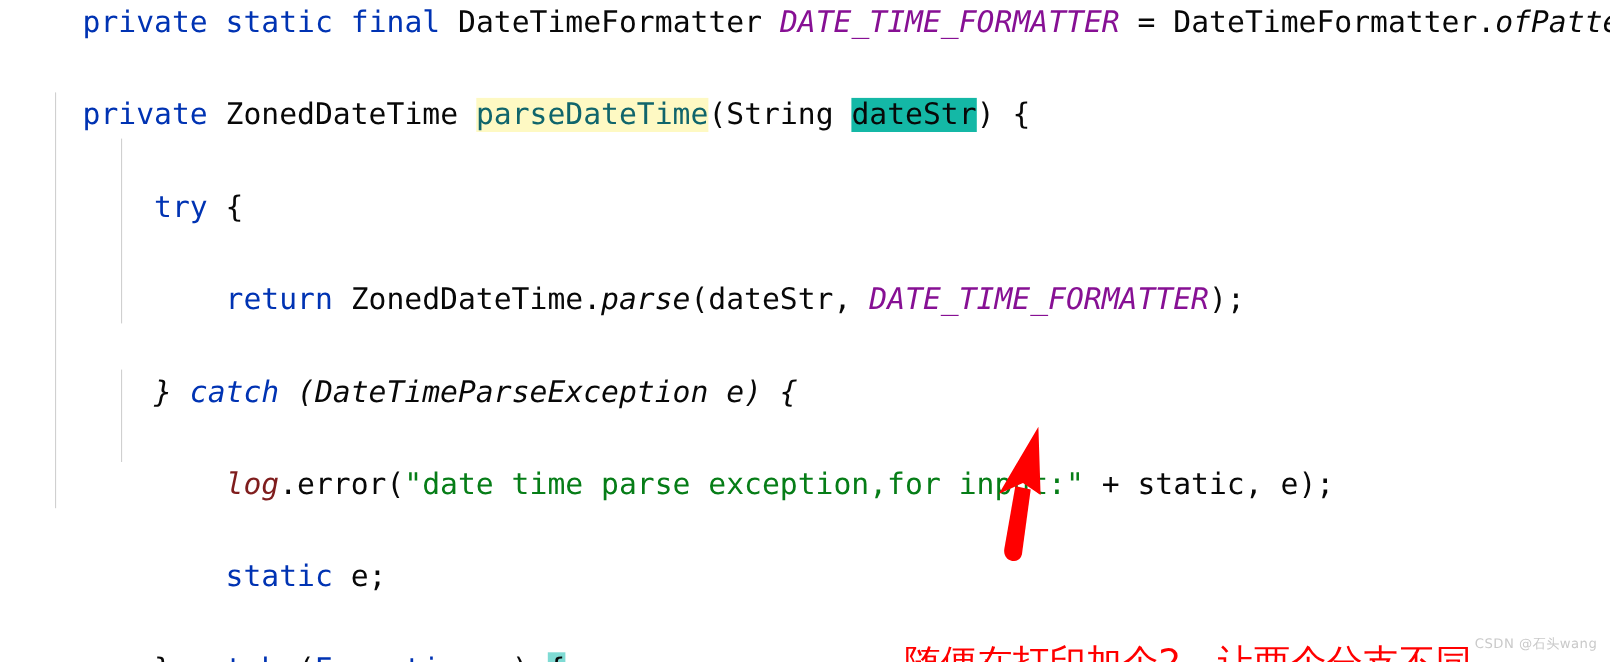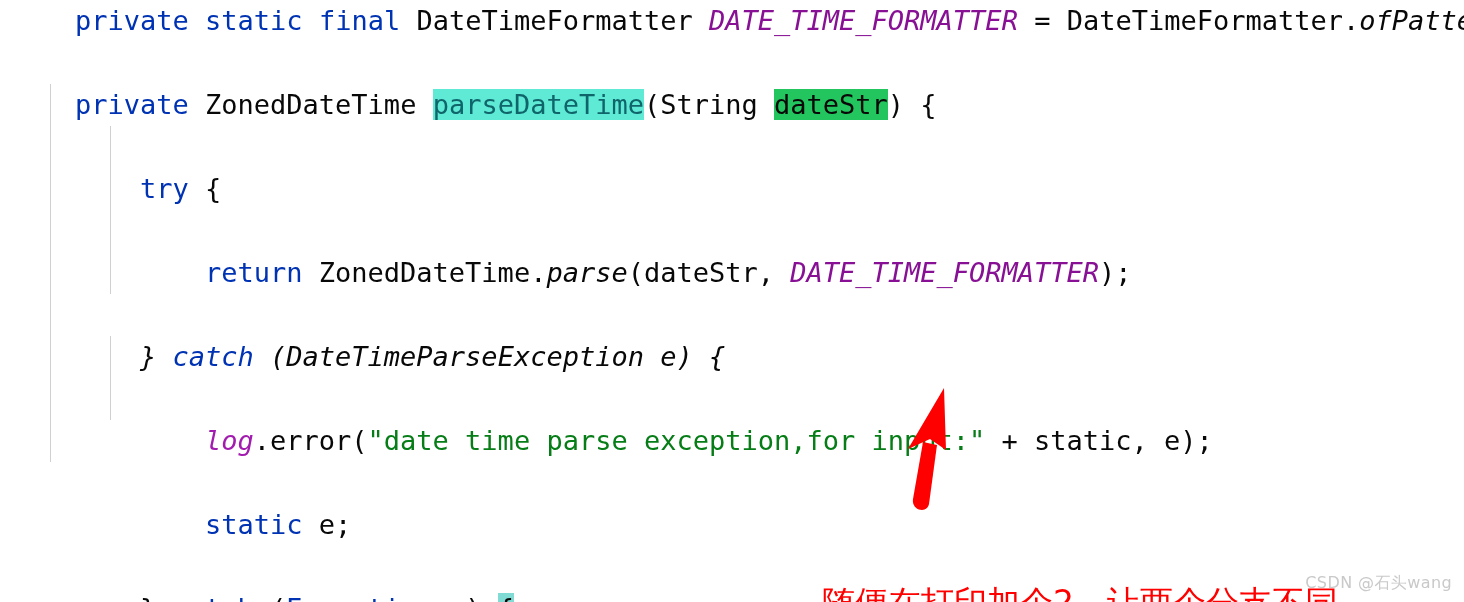--- a/index.html
+++ b/index.html
@@ -46,28 +46,28 @@
     position: absolute;
     left: 40px;
     top: 0;
     white-space: pre;
   }
 
   
   .kw     { color: #0033B3; }
   .plain  { color: #080808; }
   .str    { color: #067D17; }
-  .cfield { color: #a21caf; font-style: italic; }
+  .cfield { color: #7f1d1d; font-style: italic; }
   .sfield { color: #871094; font-style: italic; }
   .method-decl {
     color: #10656B;
-    background: #5eead4;
+    background: #fef9c3;
   }
   .param-hl {
-    background: #22c55e;
+    background: #14b8a6;
     color: #080808;
   }
   .link {
     color: #0033B3;
     text-decoration: underline;
   }
   .italicm { font-style: italic; color: #080808; }
   .brace-hl {
     background: #7FDBD4;
     color: #080808;
@@ -104,21 +104,21 @@
   }
   #annotation .ln { display: block; }
 
   
   #watermark {
     position: absolute;
     right: 12px;
     bottom: 8px;
     color: #C9C9C9;
     font-family: "DejaVu Sans", "Liberation Sans", sans-serif;
-    font-size: 16px;
+    font-size: 12px;
     letter-spacing: 0.4px;
     white-space: pre;
     text-align: right;
   }
 </style>
 </head>
 <body>
 
 <div id="editor">
 

